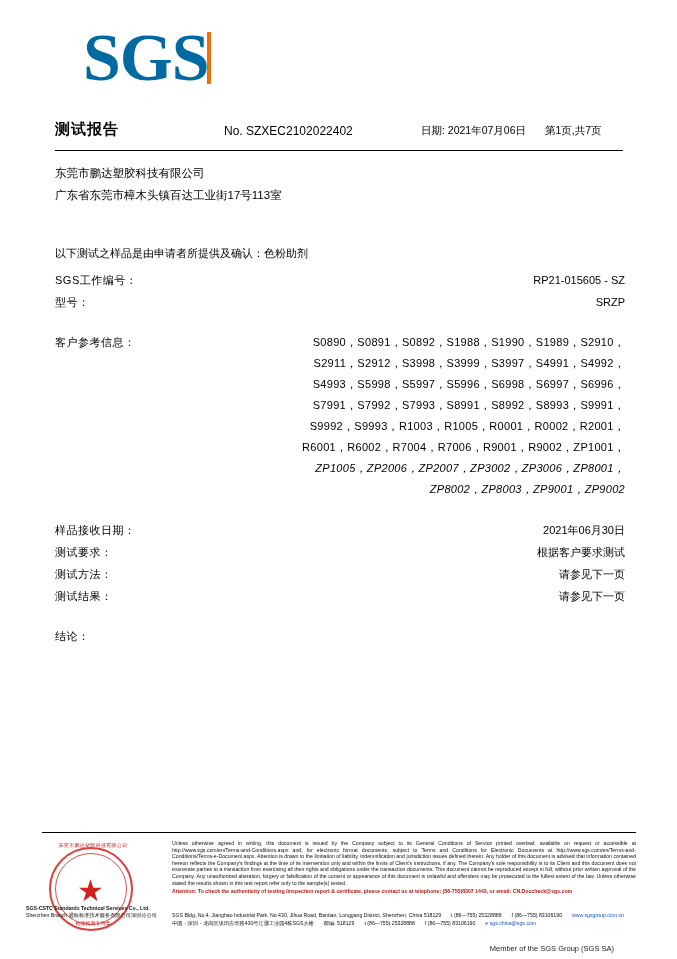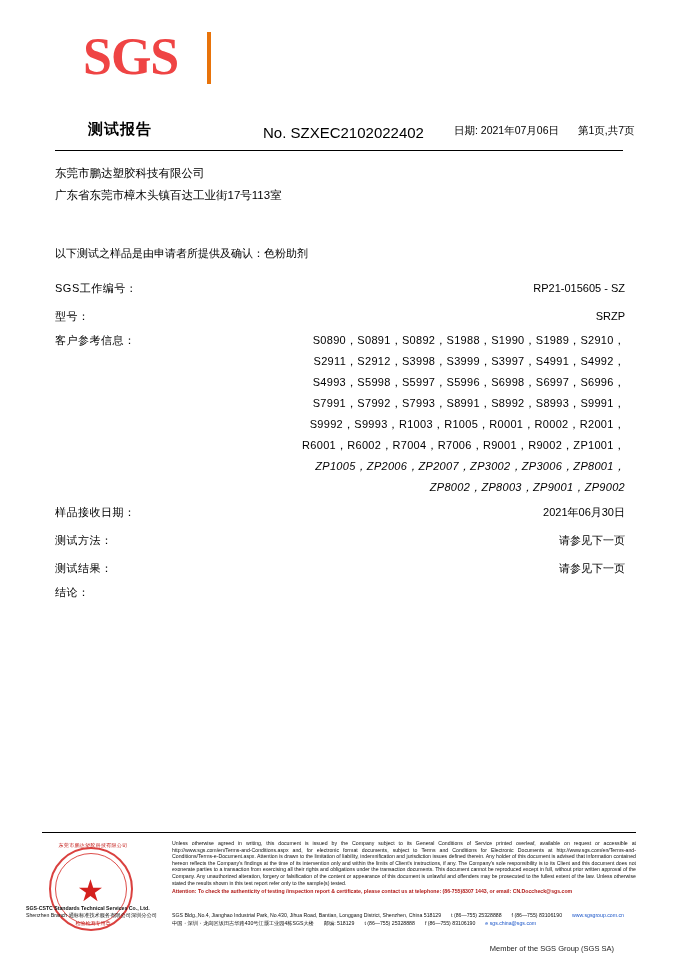--- a/index.html
+++ b/index.html
@@ -27,56 +27,55 @@
   .logo-block {
     position: absolute;
     left: 83px;
     top: 28px;
     width: 130px;
     height: 62px;
   }
   .logo-text {
     font-family: "Liberation Serif", serif;
     font-weight: bold;
-    font-size: 52px;
+    font-size: 68px;
     letter-spacing: -1px;
-    color: #ef4444;
+    color: #0369a1;
     line-height: 58px;
   }
   .logo-bar {
     position: absolute;
     right: 2px;
     top: 4px;
     width: 4px;
     height: 52px;
     background: #e8730a;
   }
 
   
   .title-row {
     position: absolute;
     left: 55px;
     top: 120px;
     width: 570px;
     height: 24px;
-    margin-left: 33px;
   }
   .doc-title {
     position: absolute;
     left: 0;
     top: 0;
     font-size: 15px;
     font-weight: bold;
     letter-spacing: 1px;
   }
   .doc-no {
     position: absolute;
-    left: 175px;
+    left: 169px;
     top: 4px;
-    font-size: 15px;
+    font-size: 12px;
   }
   .doc-date {
     position: absolute;
     left: 366px;
     top: 4px;
     font-size: 10.5px;
   }
   .doc-page {
     position: absolute;
     left: 490px;
@@ -114,34 +113,33 @@
     position: absolute;
     left: 55px;
     top: 270px;
     width: 570px;
     font-size: 11px;
   }
   .field-row {
     display: flex;
     align-items: flex-start;
     margin-bottom: 2px;
-    margin-top: 8px;
   }
   .field-label {
     width: 165px;
     flex: 0 0 165px;
     line-height: 20px;
     letter-spacing: 0.5px;
   }
   .field-value {
     flex: 1;
     line-height: 20px;
     text-align: right;
   }
-  .field-row.gap-top { margin-top: 4px; }
+  .field-row.gap-top { margin-top: 20px; }
 
   .ref-list .ref-line {
     line-height: 21px;
     letter-spacing: 0.3px;
   }
   .ref-list .ref-line.indent {
     padding-left: 16px;
     font-style: italic;
   }
 
@@ -318,20 +316,24 @@
         <div class="ref-line indent">ZP8002，ZP8003，ZP9001，ZP9002</div>
       </div>
     </div>
 
     <div class="field-row gap-top">
       <div class="field-label">样品接收日期：</div>
       <div class="field-value">2021年06月30日</div>
     </div>
 
 
+    <div class="field-row">
+      <div class="field-label">测试要求：</div>
+      <div class="field-value">根据客户要求测试</div>
+    </div>
 
     <div class="field-row">
       <div class="field-label">测试方法：</div>
       <div class="field-value">请参见下一页</div>
     </div>
 
     <div class="field-row">
       <div class="field-label">测试结果：</div>
       <div class="field-value">请参见下一页</div>
     </div>

